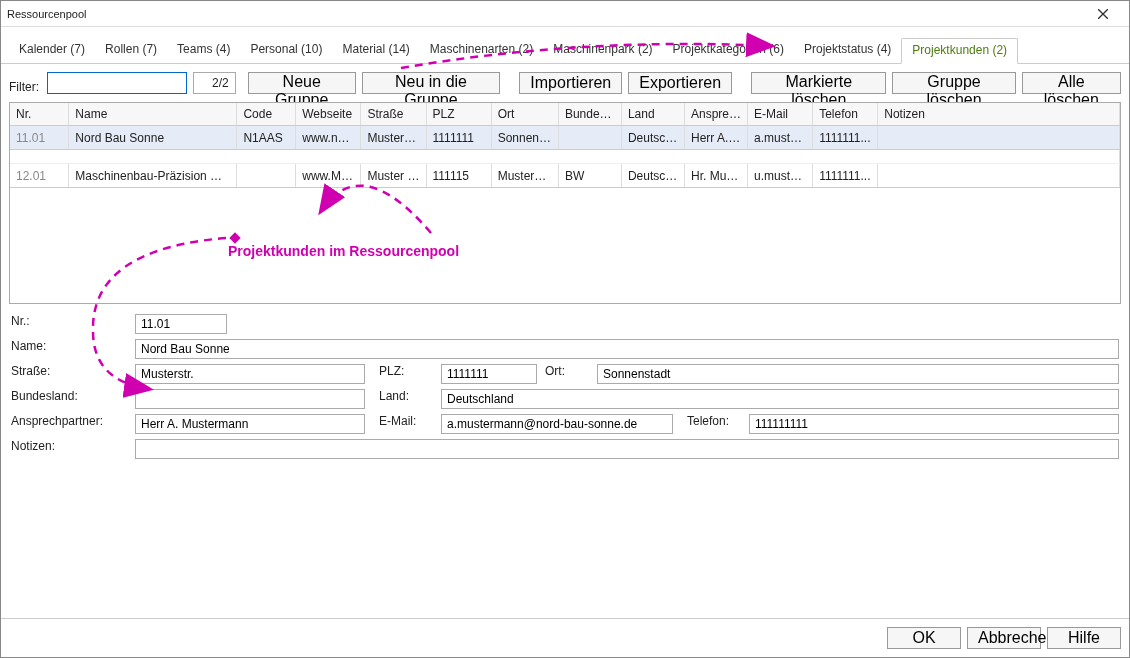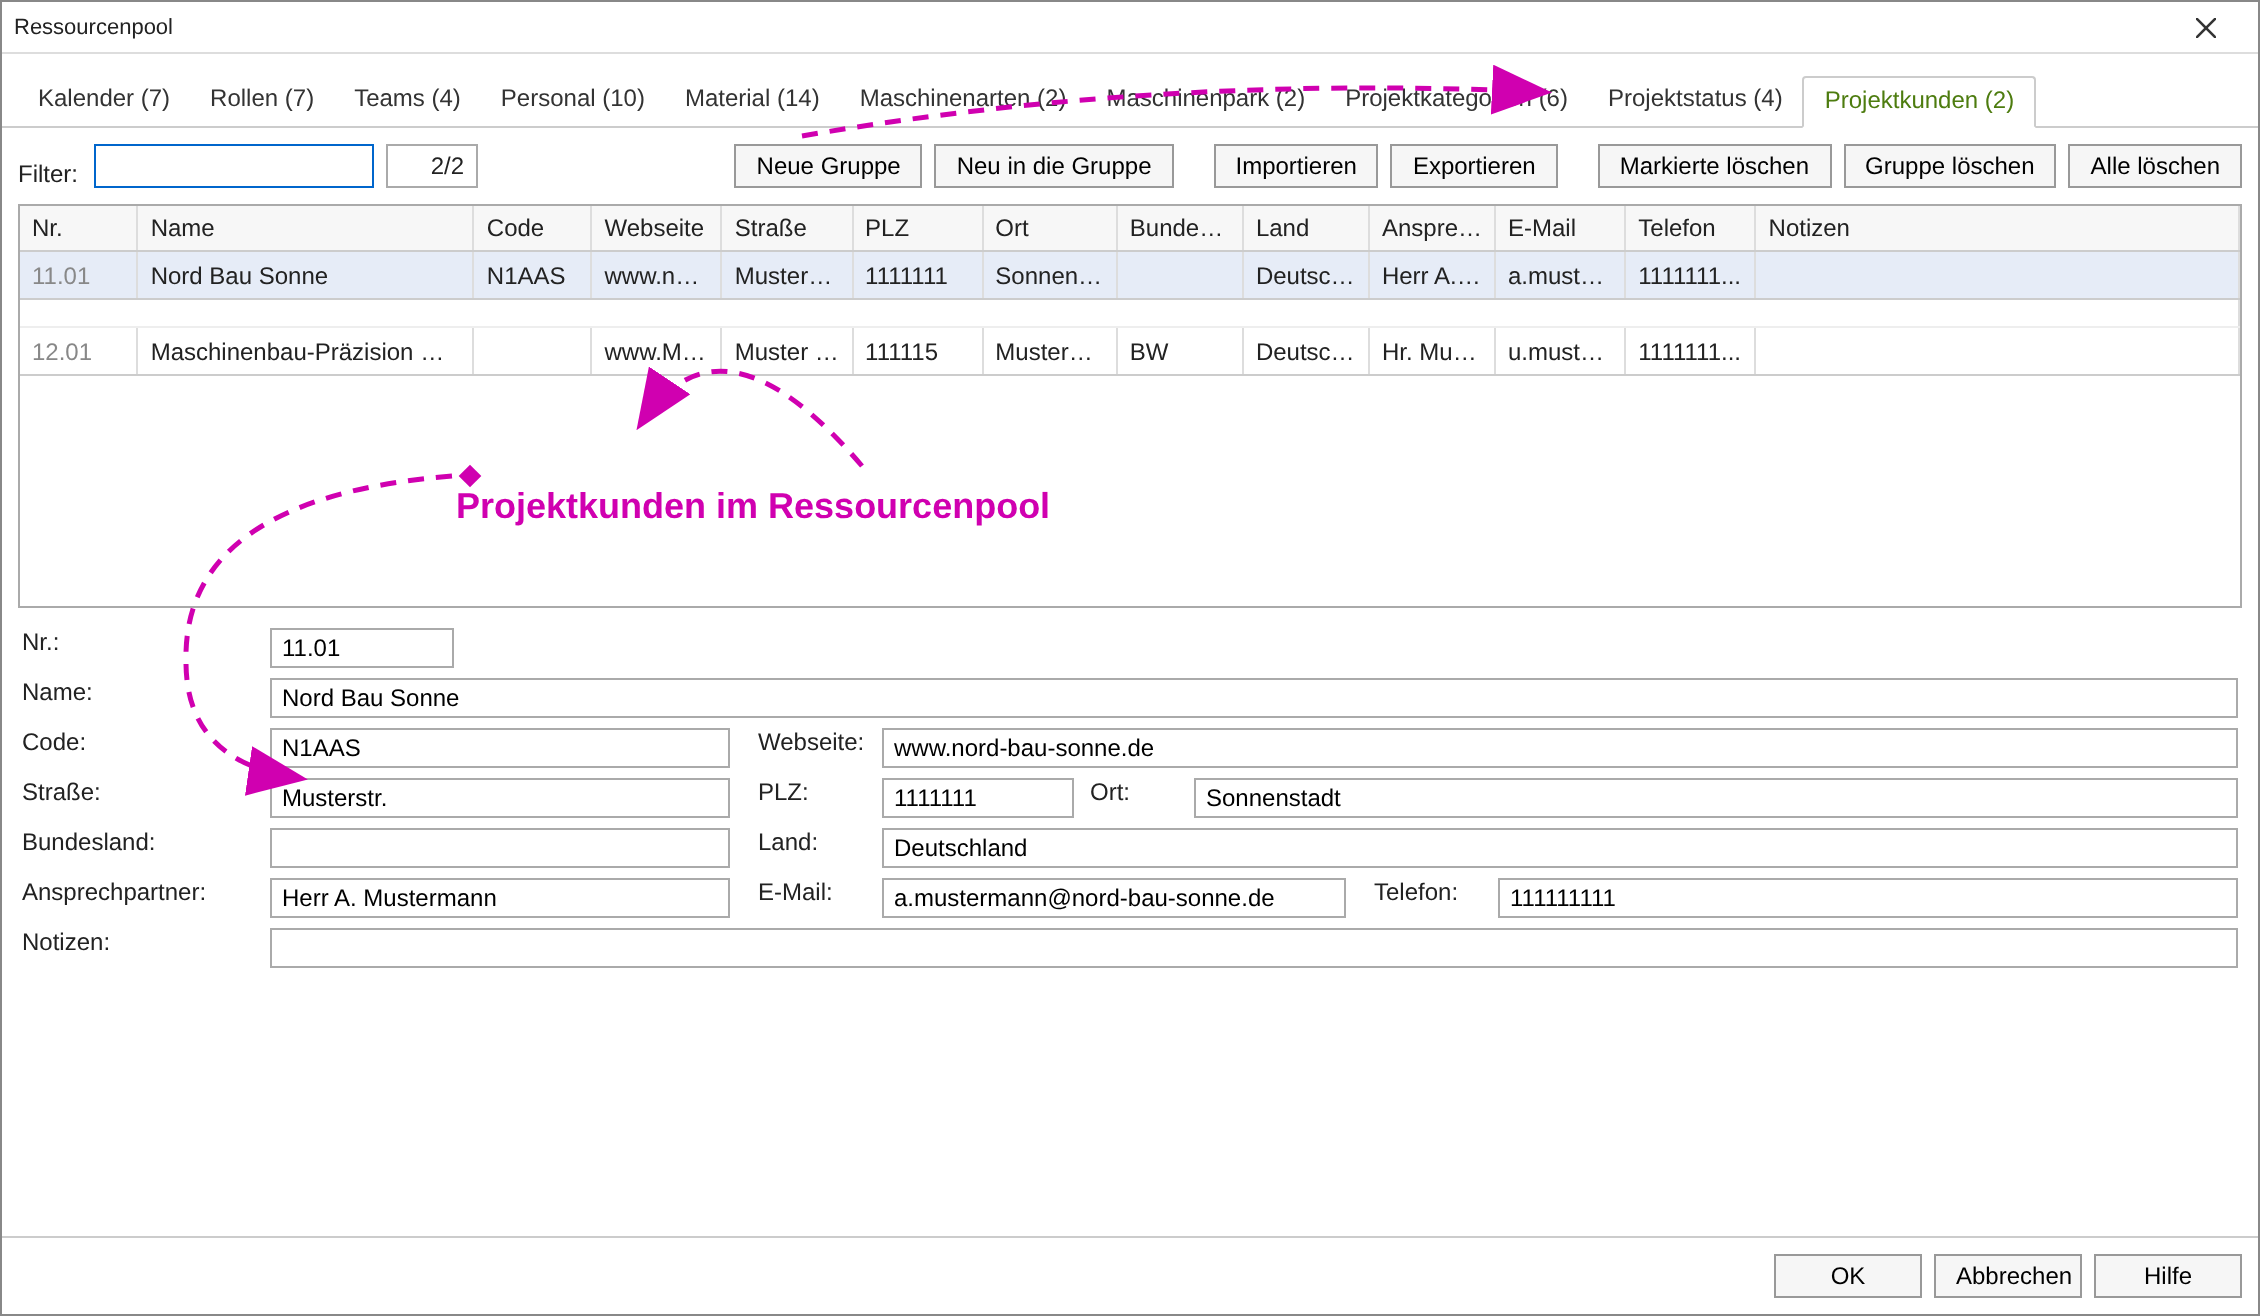--- a/index.html
+++ b/index.html
@@ -72,21 +72,21 @@
     display: flex; align-items: center; justify-content: flex-end;
     padding: 0 6px;
   }
   .toolbar .spacer { flex: 1; }
   .toolbar button, .footer button {
     height: 22px;
     border: 1px solid #999;
     background: #f6f6f6;
     padding: 0 10px;
     font-family: inherit;
-    font-size: 12px;
+    font-size: 16px;
     cursor: pointer;
   }
 
   .grid {
     margin: 0 8px;
     border: 1px solid #aaa;
     height: 202px;
     overflow: hidden;
     position: relative;
     background: #fff;
@@ -120,21 +120,21 @@
   }
   .grid tr.row.selected td {
     background: #e6ecf7;
   }
   .grid td.nr { color: #888; }
 
   .annotation {
     position: absolute;
     color: #d000b0;
     font-weight: bold;
-    font-size: 18px;
+    font-size: 14px;
     pointer-events: none;
   }
 
   .form-area {
     padding: 10px 10px 0 10px;
   }
   .form-row {
     display: flex;
     align-items: flex-start;
     margin-bottom: 5px;
@@ -279,26 +279,20 @@
   <div class="form-area">
     <div class="form-row">
       <label>Nr.:</label>
       <input type="text" class="short" value="11.01" style="">
     </div>
     <div class="form-row">
       <label>Name:</label>
       <input type="text" class="full" value="Nord Bau Sonne" style="">
     </div>
     <div class="form-row">
-      <label>Code:</label>
-      <input type="text" class="mid" value="N1AAS" style="">
-      <label class="inline">Webseite:</label>
-      <input type="text" class="full" value="www.nord-bau-sonne.de" style="">
-    </div>
-    <div class="form-row">
       <label>Straße:</label>
       <input type="text" class="mid" value="Musterstr." style="">
       <label class="inline">PLZ:</label>
       <input type="text" style="width: 96px;" value="1111111">
       <label class="inline2">Ort:</label>
       <input type="text" class="full" value="Sonnenstadt" style="">
     </div>
     <div class="form-row">
       <label>Bundesland:</label>
       <input type="text" class="mid" value="" style="">

